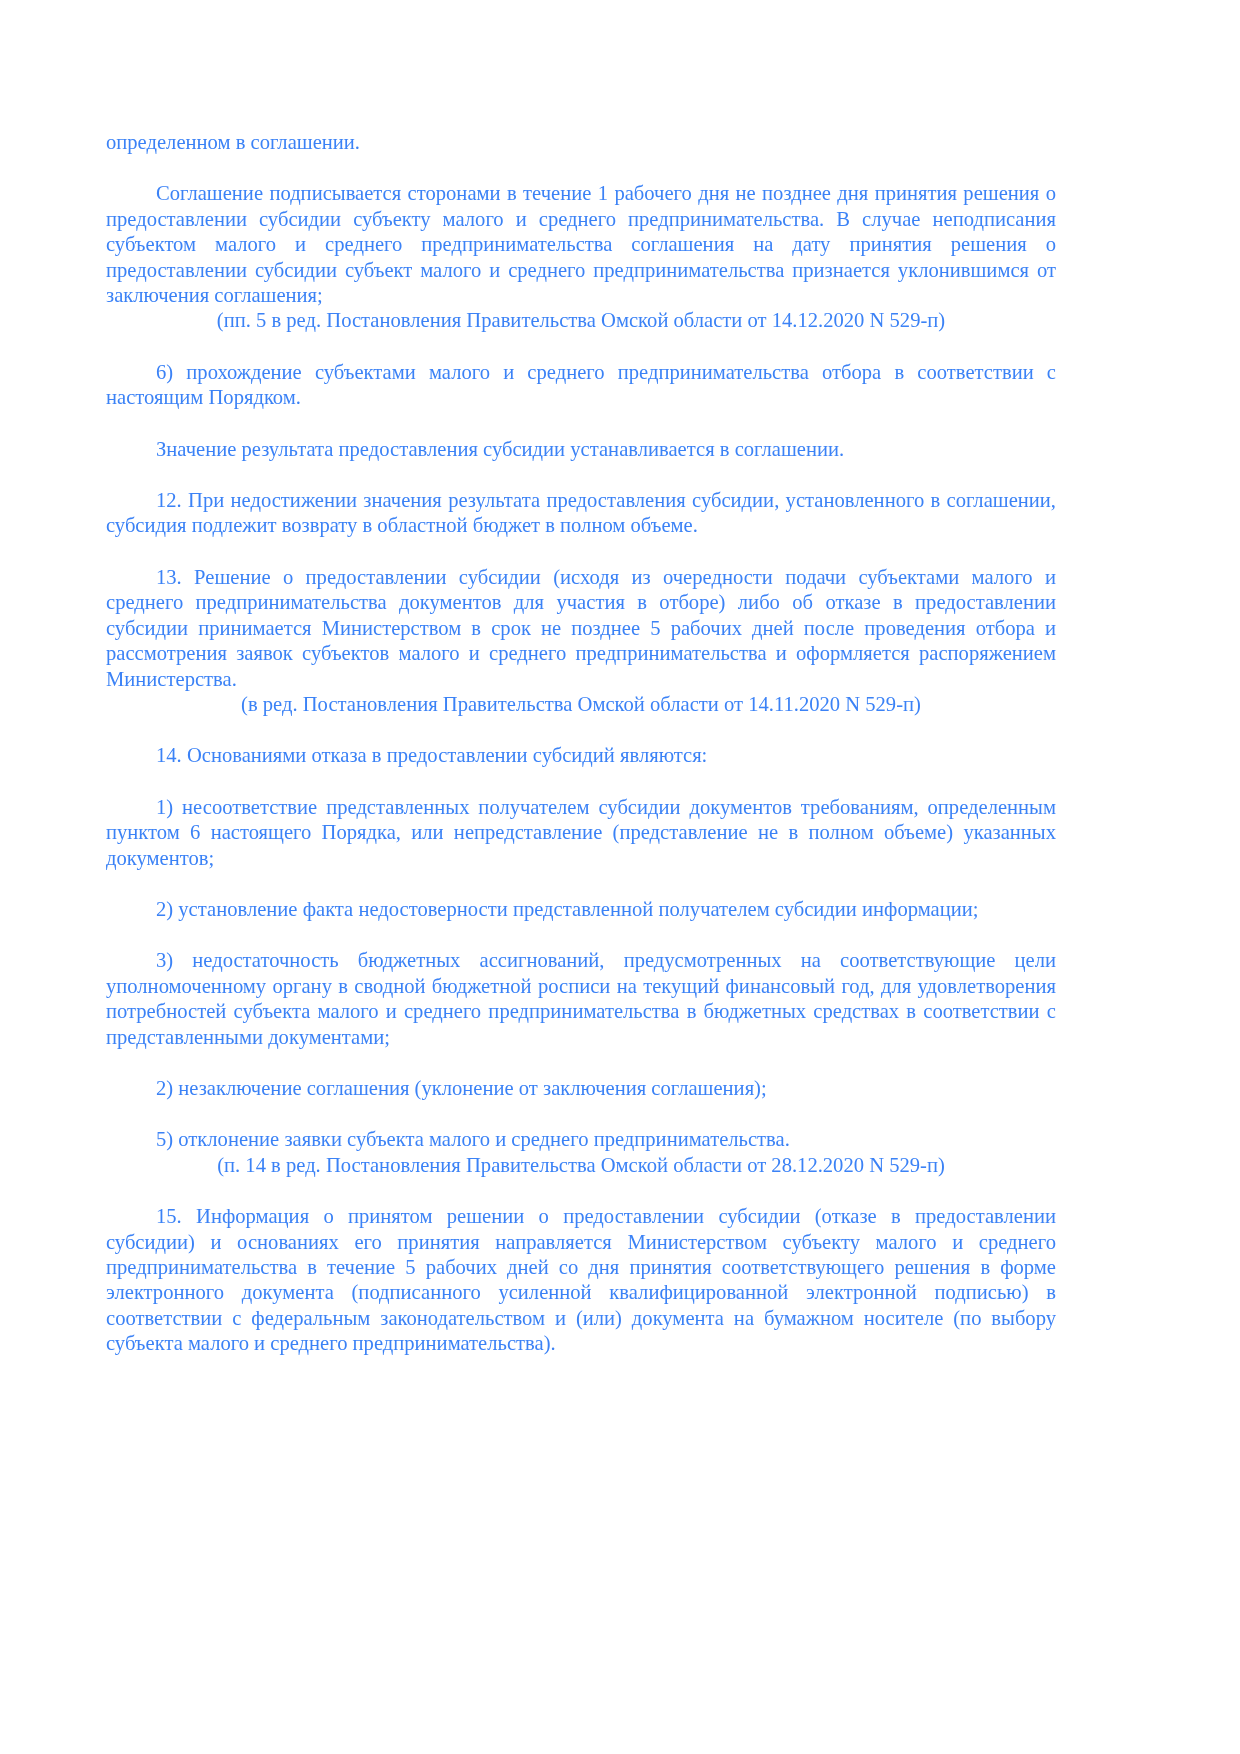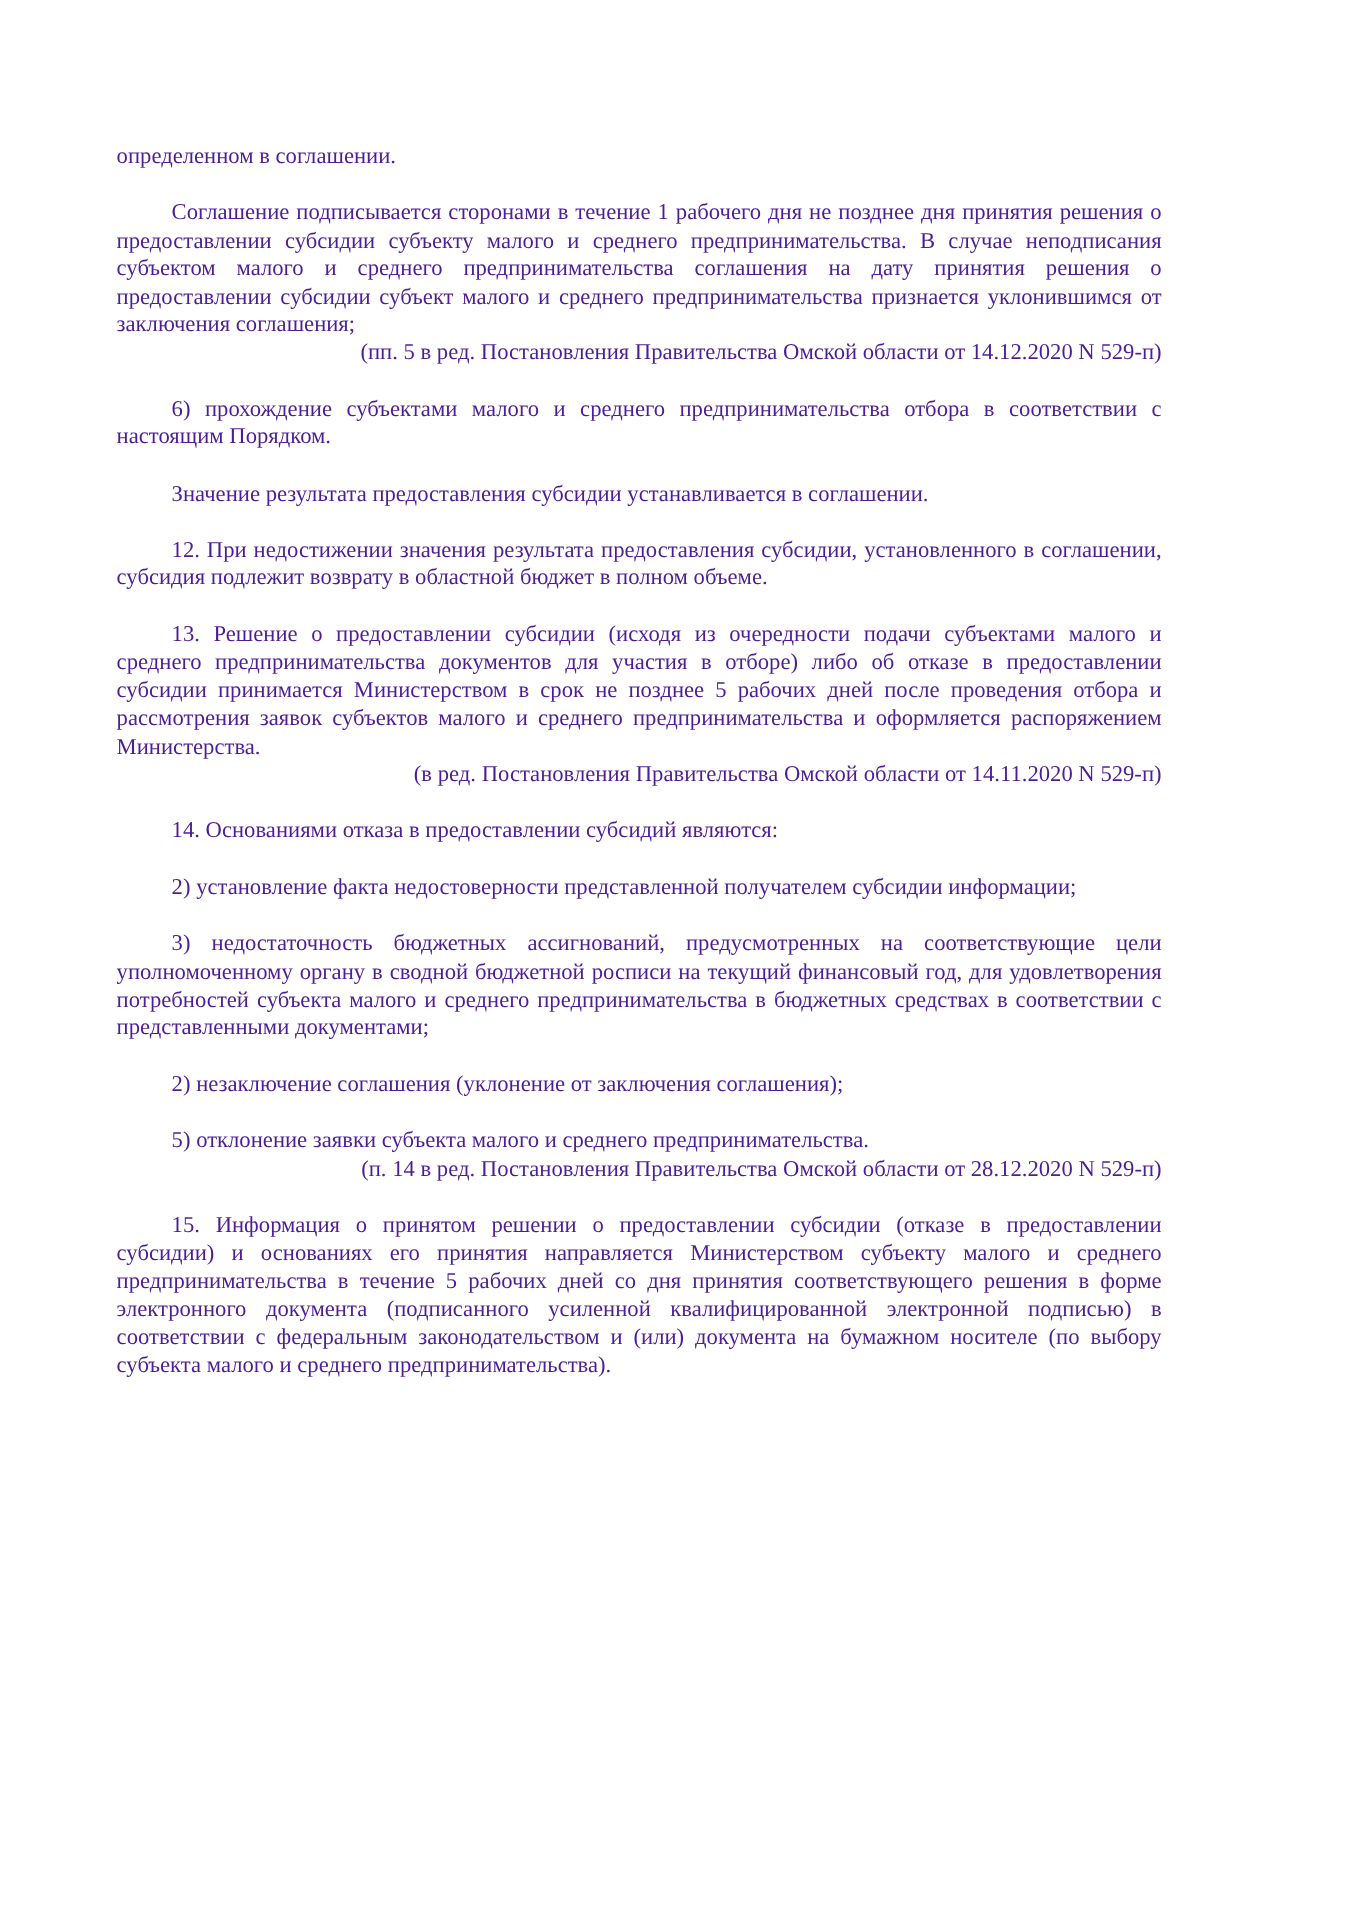--- a/index.html
+++ b/index.html
@@ -1,43 +1,44 @@
 <!DOCTYPE html>
 <html><head>
   <meta charset="utf-8">
   <style>
     html, body { margin: 0; padding: 0; background: #ffffff; }
     body { width: 1240px; height: 1754px; position: relative; overflow: hidden; }
     .page {
       position: absolute; left: 106px; top: 130px; width: 950px;
       font-family: "Liberation Serif", serif; font-size: 20.6px; line-height: 25.4px;
-      color: #4c1d95;
+      color: #3b82f6;
     }
     .para { text-align: justify; text-indent: 50px; margin: 0 0 26px 0; }
     .para.first { text-indent: 0; }
     .para.has-note { margin-bottom: 0; }
-    .note { text-indent: 0; text-align: right; margin: 0 0 26px 0; }
+    .note { text-indent: 0; text-align: center; margin: 0 0 26px 0; }
   </style>
 </head>
 <body>
 
 <div class="page">
   <p class="para first">определенном в соглашении.</p>
 
   <p class="para has-note">Соглашение подписывается сторонами в течение 1 рабочего дня не позднее дня принятия решения о предоставлении субсидии субъекту малого и среднего предпринимательства. В случае неподписания субъектом малого и среднего предпринимательства соглашения на дату принятия решения о предоставлении субсидии субъект малого и среднего предпринимательства признается уклонившимся от заключения соглашения;</p>
   <p class="note">(пп. 5 в ред. Постановления Правительства Омской области от 14.12.2020 N 529-п)</p>
 
   <p class="para">6) прохождение субъектами малого и среднего предпринимательства отбора в соответствии с настоящим Порядком.</p>
   <p class="para">Значение результата предоставления субсидии устанавливается в соглашении.</p>
   <p class="para">12. При недостижении значения результата предоставления субсидии, установленного в соглашении, субсидия подлежит возврату в областной бюджет в полном объеме.</p>
 
   <p class="para has-note">13. Решение о предоставлении субсидии (исходя из очередности подачи субъектами малого и среднего предпринимательства документов для участия в отборе) либо об отказе в предоставлении субсидии принимается Министерством в срок не позднее 5 рабочих дней после проведения отбора и рассмотрения заявок субъектов малого и среднего предпринимательства и оформляется распоряжением Министерства.</p>
   <p class="note">(в ред. Постановления Правительства Омской области от 14.11.2020 N 529-п)</p>
 
   <p class="para">14. Основаниями отказа в предоставлении субсидий являются:</p>
+  <p class="para">1) несоответствие представленных получателем субсидии документов требованиям, определенным пунктом 6 настоящего Порядка, или непредставление (представление не в полном объеме) указанных документов;</p>
   <p class="para">2) установление факта недостоверности представленной получателем субсидии информации;</p>
   <p class="para">3) недостаточность бюджетных ассигнований, предусмотренных на соответствующие цели уполномоченному органу в сводной бюджетной росписи на текущий финансовый год, для удовлетворения потребностей субъекта малого и среднего предпринимательства в бюджетных средствах в соответствии с представленными документами;</p>
   <p class="para">2) незаключение соглашения (уклонение от заключения соглашения);</p>
 
   <p class="para has-note">5) отклонение заявки субъекта малого и среднего предпринимательства.</p>
   <p class="note">(п. 14 в ред. Постановления Правительства Омской области от 28.12.2020 N 529-п)</p>
 
   <p class="para has-note">15. Информация о принятом решении о предоставлении субсидии (отказе в предоставлении субсидии) и основаниях его принятия направляется Министерством субъекту малого и среднего предпринимательства в течение 5 рабочих дней со дня принятия соответствующего решения в форме электронного документа (подписанного усиленной квалифицированной электронной подписью) в соответствии с федеральным законодательством и (или) документа на бумажном носителе (по выбору субъекта малого и среднего предпринимательства).</p>
 </div>
 

